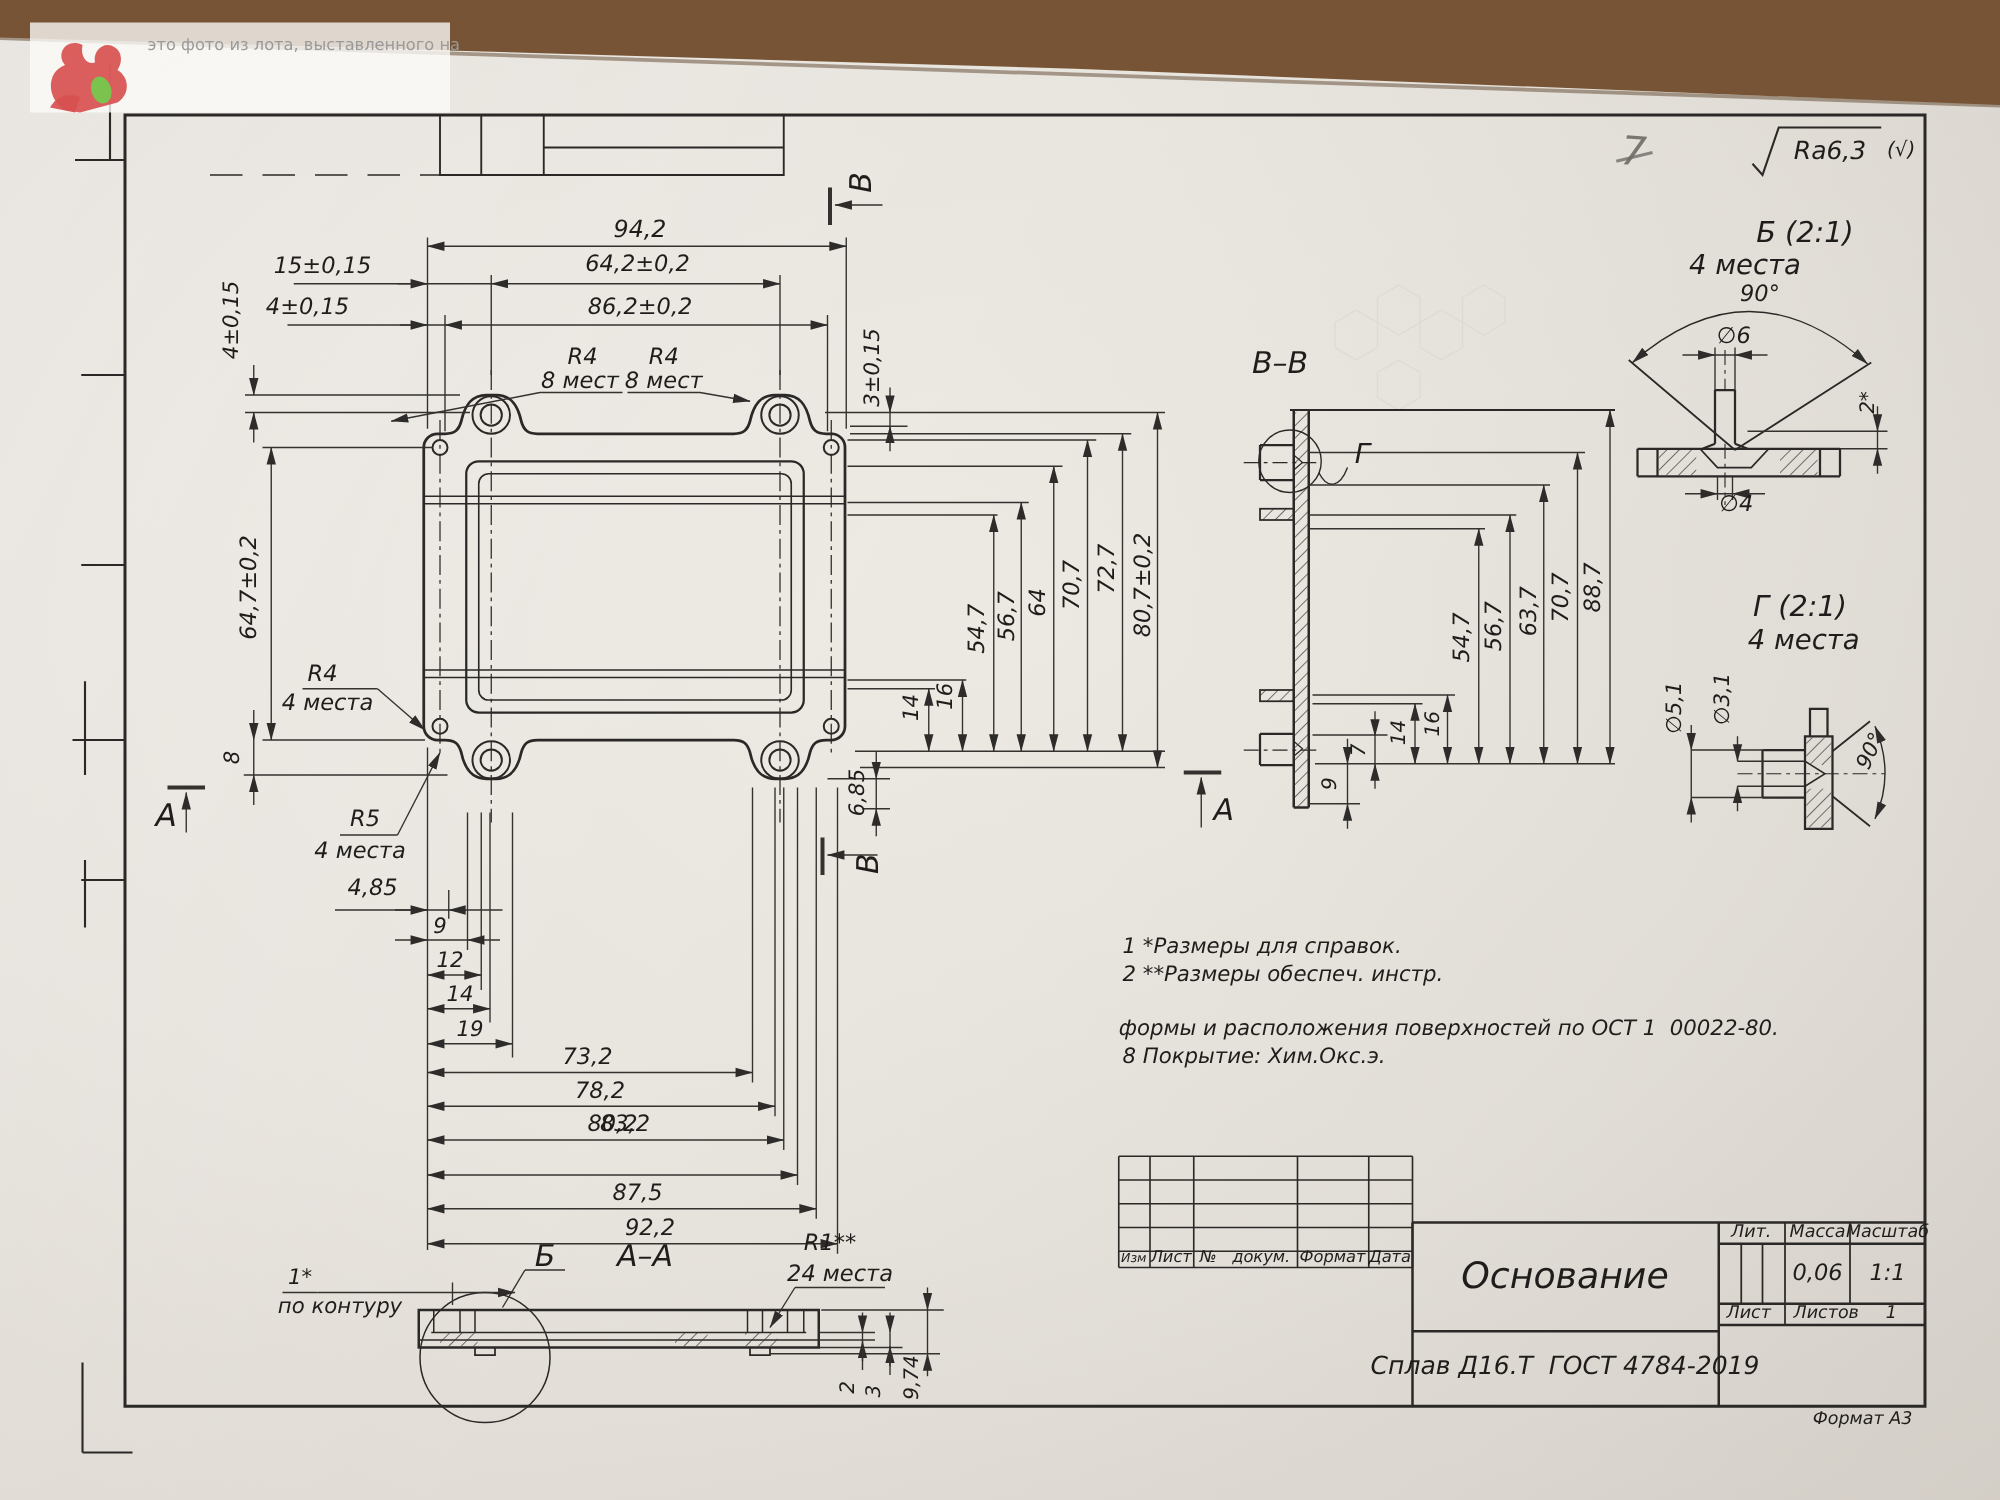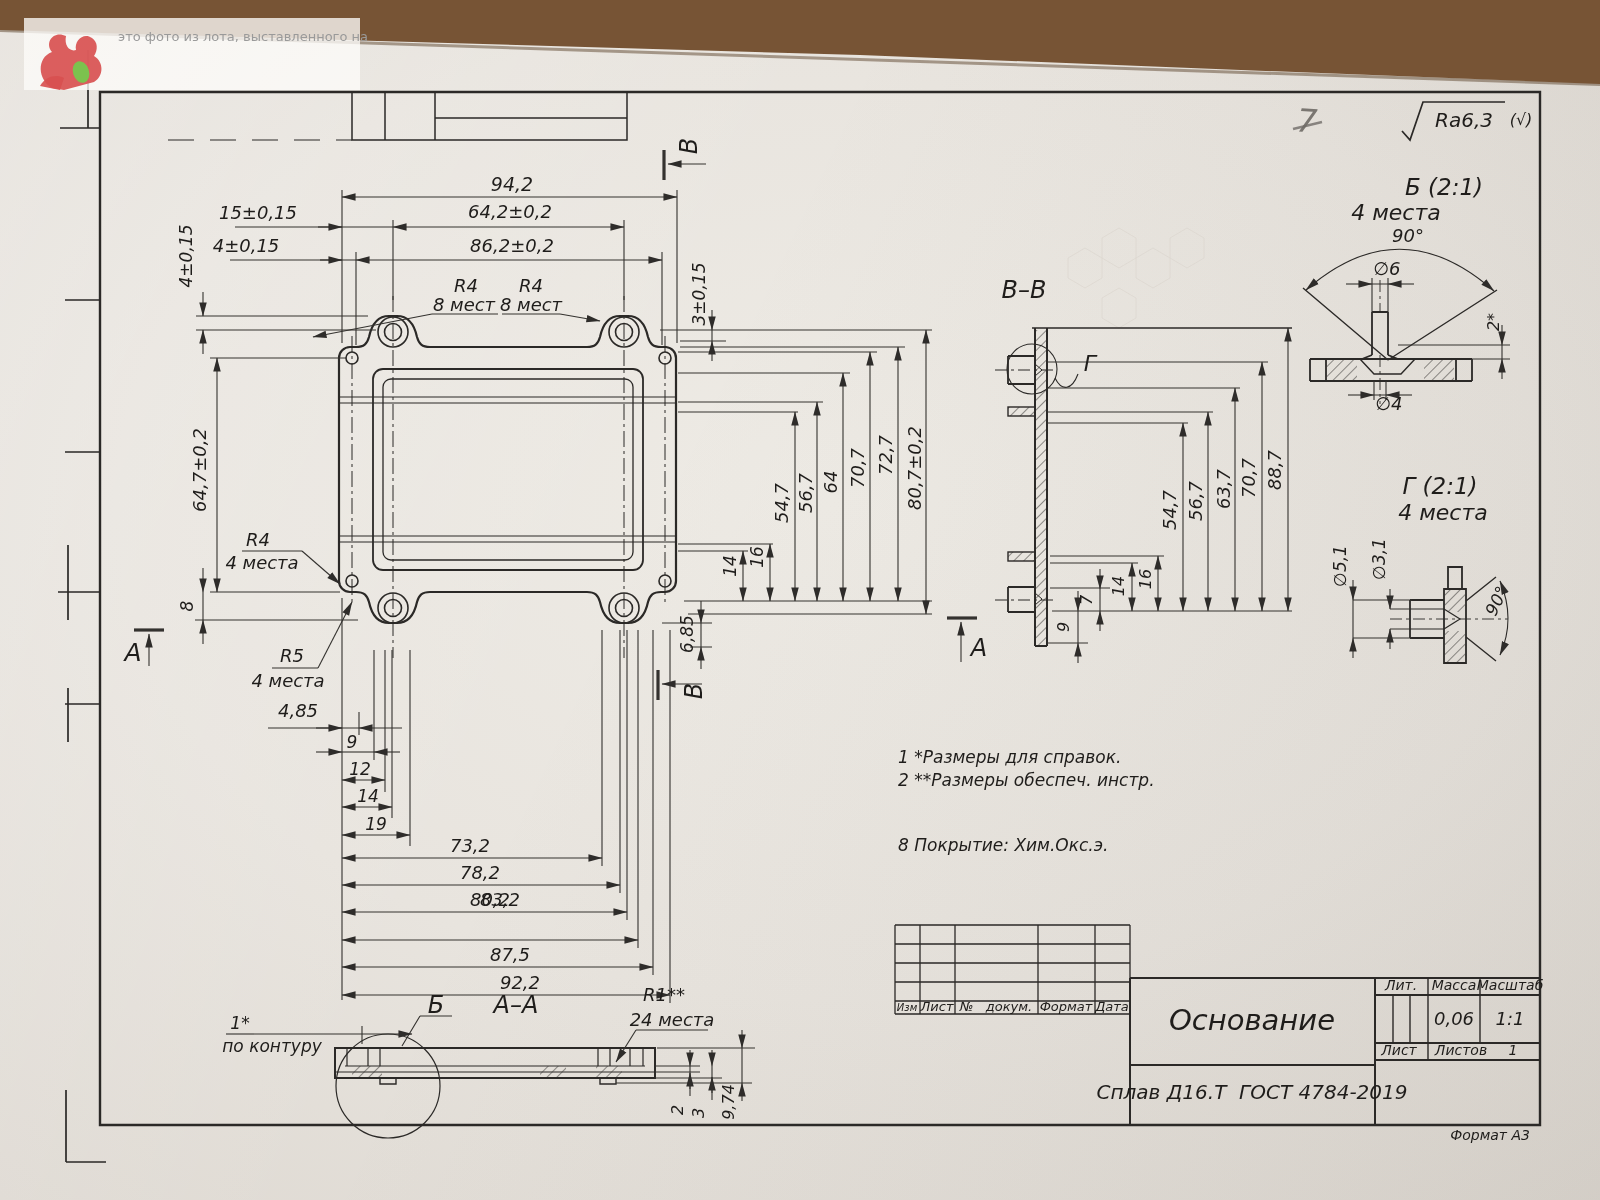--- a/index.html
+++ b/index.html
@@ -348,20 +348,21 @@
       <span class="lbl" style="left: 1494px; top: 322px; font-size: 16px; transform: translate(-50%, -50%) rotate(-90deg);">2*</span>
       <span class="lbl" style="left: 1440px; top: 486px; font-size: 23px; transform: translate(-50%, -50%) rotate(0deg);">Г (2:1)</span>
       <span class="lbl" style="left: 1443px; top: 513px; font-size: 22px; transform: translate(-50%, -50%) rotate(0deg);">4 места</span>
       <span class="lbl" style="left: 1340px; top: 566px; font-size: 17px; transform: translate(-50%, -50%) rotate(-90deg);">∅5,1</span>
       <span class="lbl" style="left: 1379px; top: 559px; font-size: 17px; transform: translate(-50%, -50%) rotate(-90deg);">∅3,1</span>
       <span class="lbl" style="left: 1497px; top: 601px; font-size: 17px; transform: translate(-50%, -50%) rotate(-65deg);">90°</span>
     </div>
 
   <div class="abs note" style="left:898px;top:748px">1 *Размеры для справок.</div>
   <div class="abs note" style="left:898px;top:771px">2 **Размеры обеспеч. инстр.</div>
+  <div class="abs note" style="left:895px;top:814px">формы и расположения поверхностей по ОСТ 1  00022-80.</div>
   <div class="abs note" style="left:898px;top:836px">8 Покрытие: Хим.Окс.э.</div>
 
   <div class="abs tb ctr" style="left:907px;top:1007px;font-size:10px">Изм</div>
   <div class="abs tb ctr" style="left:937px;top:1007px;font-size:13px">Лист</div>
   <div class="abs tb ctr" style="left:996px;top:1007px;font-size:13px">№   докум.</div>
   <div class="abs tb ctr" style="left:1066px;top:1007px;font-size:13px">Формат</div>
   <div class="abs tb ctr" style="left:1112px;top:1007px;font-size:13px">Дата</div>
 
   <div class="abs ctr" style="left:1401px;top:986px;font-size:14px">Лит.</div>
   <div class="abs ctr" style="left:1454px;top:986px;font-size:14px">Масса</div>

